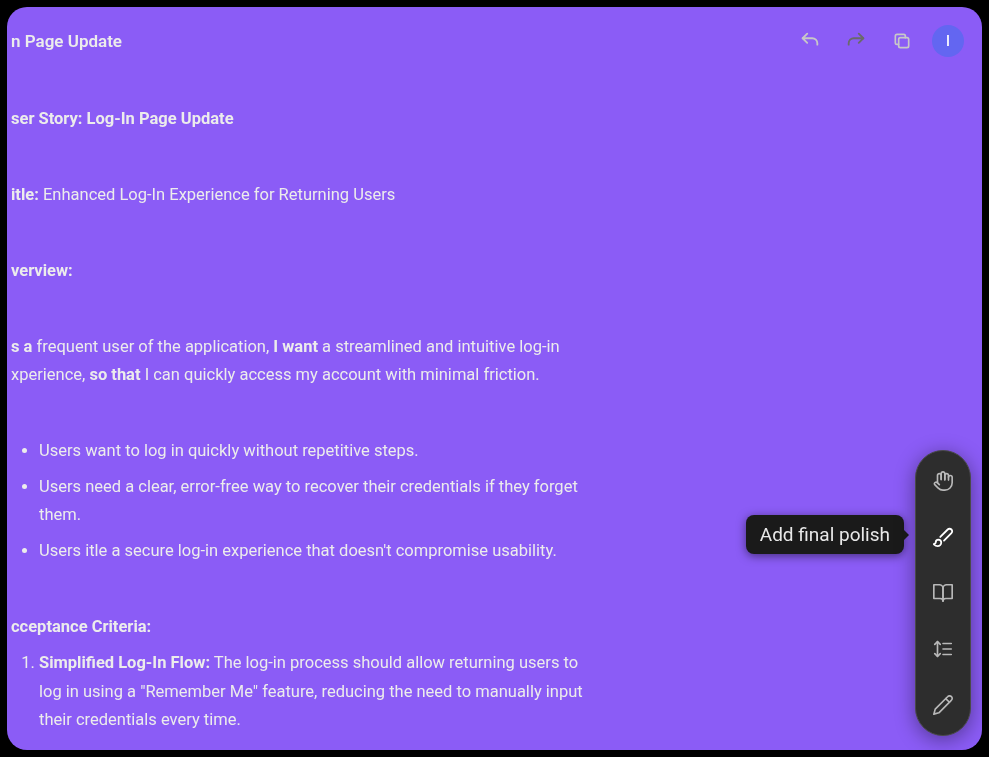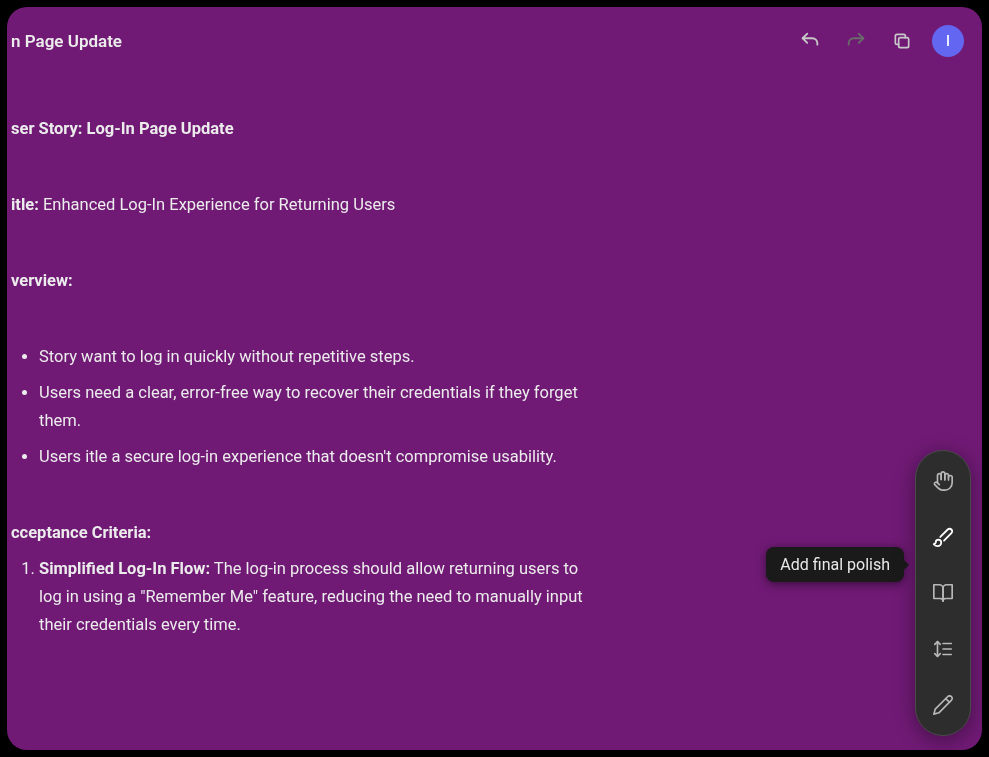--- a/index.html
+++ b/index.html
@@ -10,21 +10,21 @@
       height: 757px;
       overflow: hidden;
       position: relative;
     }
     .window {
       position: absolute;
       left: 7px;
       top: 7px;
       width: 975px;
       height: 743px;
-      background: #701a75;
+      background: #8b5cf6;
       border-radius: 20px;
       overflow: hidden;
       box-shadow: 0 10px 40px rgba(0,0,0,0.5);
     }
     .topbar {
       display: flex;
       align-items: center;
       justify-content: space-between;
       padding: 14px 18px 4px 4px;
       height: 58px;
@@ -70,21 +70,21 @@
       color: #ececec;
       font-size: 16.5px;
       line-height: 1.7;
       height: calc(100% - 58px);
       overflow: hidden;
     }
     .content-inner {
       max-width: 580px;
     }
     .section { margin-top: 48px; }
-    .section:first-child { margin-top: 50px; }
+    .section:first-child { margin-top: 40px; }
     .sect-title { font-weight: 700; margin-bottom: 0; }
     .para-spaced { margin-top: 48px; }
     .label-bold { font-weight: 700; }
     .bullet-list {
       list-style: disc;
       padding-left: 28px;
       margin-top: 8px;
     }
     .bullet-list li { margin-bottom: 8px; padding-left: 0; }
     .num-list {
@@ -115,24 +115,24 @@
       align-items: center;
       justify-content: center;
       border-radius: 8px;
       cursor: pointer;
       color: #b8b8b8;
     }
     .tool-btn.active { color: #ffffff; }
     .tooltip {
       position: absolute;
       right: 78px;
-      top: 540px;
+      top: 508px;
       background: #1a1a1a;
       color: #e8e8e8;
-      font-size: 16px;
+      font-size: 19px;
       padding: 8px 14px;
       border-radius: 8px;
       white-space: nowrap;
       box-shadow: 0 2px 10px rgba(0,0,0,0.5);
     }
     .tooltip::after {
       content: "";
       position: absolute;
       right: -5px;
       top: 50%;
@@ -182,24 +182,27 @@
       </div>
 
       <div class="para-spaced">
         <span class="label-bold">itle:</span><span> Enhanced Log-In Experience for Returning Users</span>
       </div>
 
       <div class="para-spaced">
         <div class="label-bold">verview:</div>
       </div>
 
+      <div class="para-spaced">
+        <span class="label-bold">s a</span><span> frequent user of the application, </span><span class="label-bold">I want</span><span> a streamlined and intuitive log-in xperience, </span><span class="label-bold">so that</span><span> I can quickly access my account with minimal friction.</span>
+      </div>
 
       <div class="para-spaced">
         <ul class="bullet-list">
-          <li>Story want to log in quickly without repetitive steps.</li>
+          <li>Users want to log in quickly without repetitive steps.</li>
           <li>Users need a clear, error-free way to recover their credentials if they forget them.</li>
           <li>Users itle a secure log-in experience that doesn't compromise usability.</li>
         </ul>
       </div>
 
       <div class="para-spaced">
         <div class="label-bold">cceptance Criteria:</div>
         <ol class="num-list">
           <li><span class="label-bold">Simplified Log-In Flow:</span><span> The log-in process should allow returning users to log in using a "Remember Me" feature, reducing the need to manually input their credentials every time.</span></li>
 

